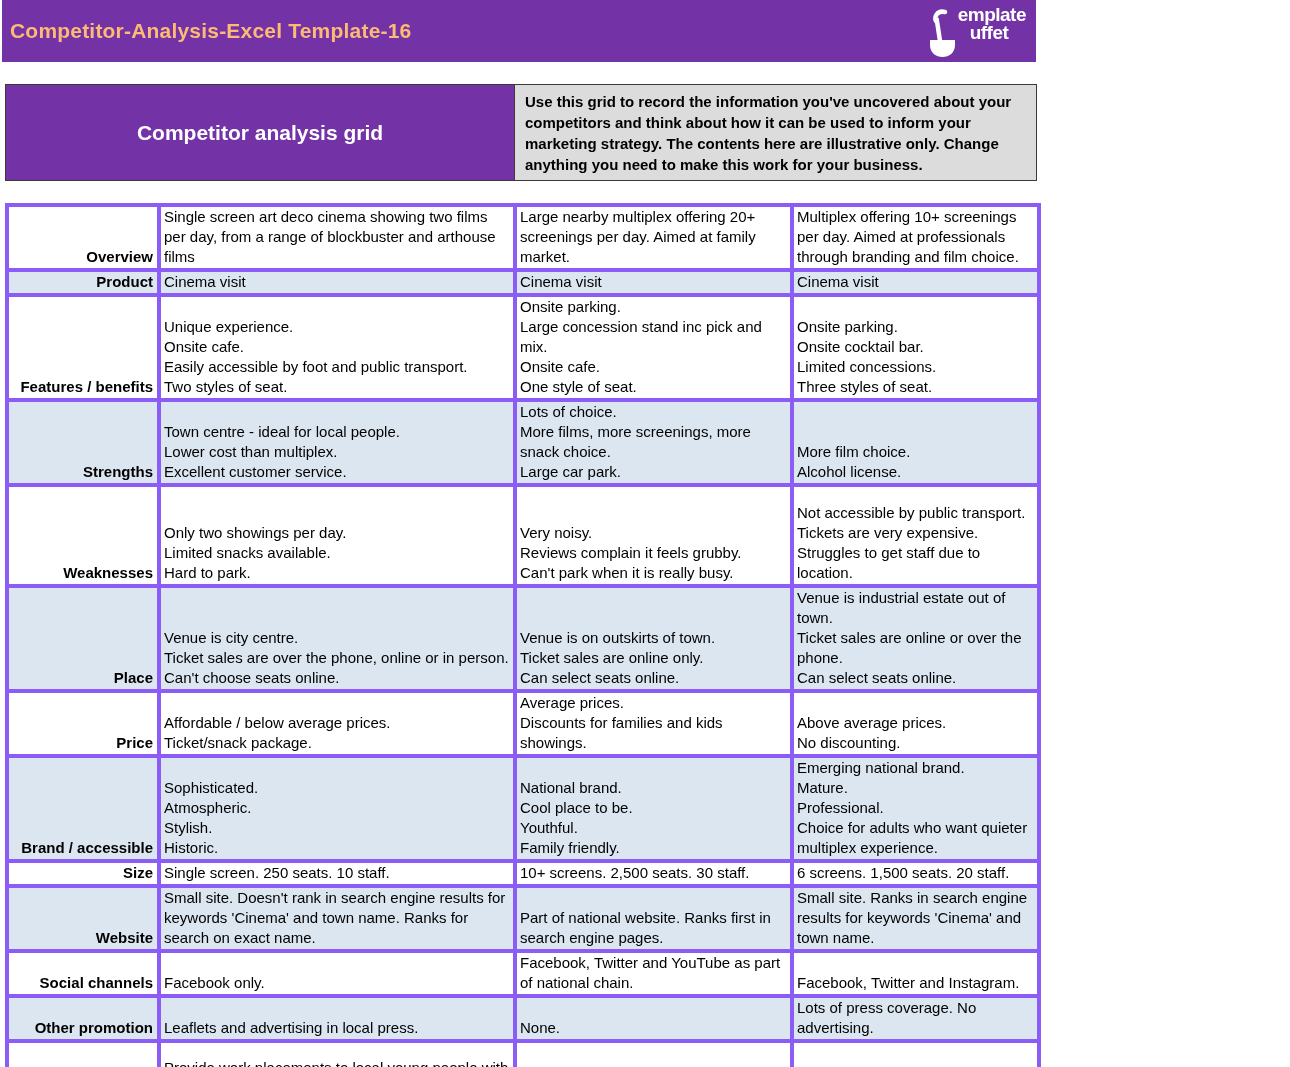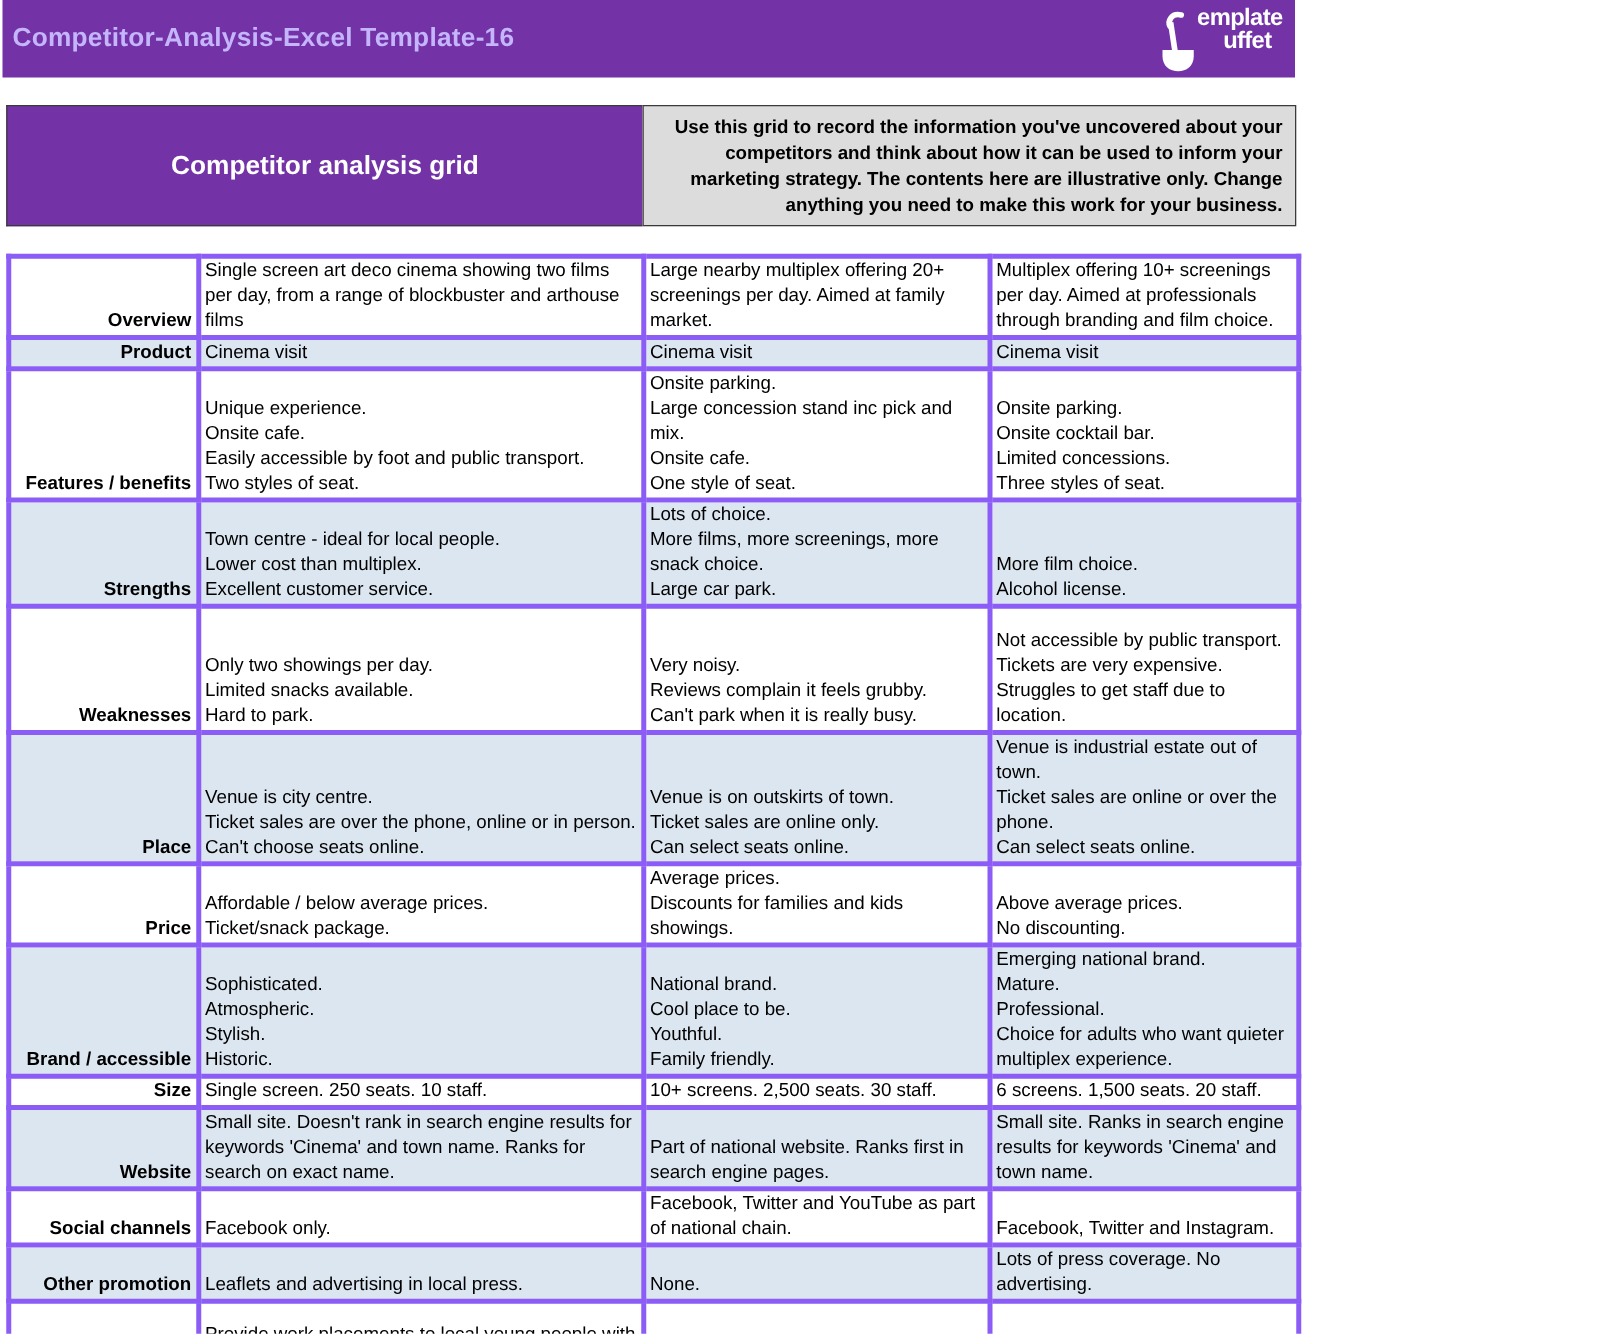--- a/index.html
+++ b/index.html
@@ -7,40 +7,40 @@
     width:1290px;height:1067px;overflow:hidden;background:#ffffff;
     font-family:"Liberation Sans",sans-serif;color:#000;
     position:relative;
   }
   
   .topbar{
     position:absolute;left:2px;top:0;width:1034px;height:62px;
     background:var(--purple);display:flex;align-items:center;
   }
   .topbar-title{
-    color:#c4b5fd;font-size:21px;font-weight:bold;padding-left:8px;letter-spacing:.2px;
+    color:#fdba74;font-size:21px;font-weight:bold;padding-left:8px;letter-spacing:.2px;
   }
   .logo{
     position:absolute;right:10px;top:6px;display:flex;align-items:flex-start;
   }
   .logo svg{margin-right:-6px;margin-top:2px;}
   .logo-text{color:#fff;font-weight:bold;font-size:19px;line-height:18px;letter-spacing:-0.5px;}
-  .logo-text .l2{margin-left:12px;text-align:center;}
+  .logo-text .l2{margin-left:12px;}
   
   .header-strip{
     position:absolute;left:5px;top:84px;width:1032px;height:97px;display:flex;
   }
   .grid-title-box{
     width:508px;background:var(--purple);border:1px solid #3a3a3a;border-right:none;
     display:flex;align-items:center;justify-content:center;
   }
   .grid-title{color:#fff;font-size:21px;font-weight:bold;}
   .instructions-box{
     flex:1;background:var(--gray);border:1px solid #3a3a3a;
-    padding:6px 10px 4px 10px;box-sizing:border-box;text-align:right;
+    padding:6px 10px 4px 10px;box-sizing:border-box;
   }
   .instructions{font-size:15px;font-weight:bold;line-height:21px;color:#000;}
   
   table.grid{
     position:absolute;left:5px;top:203px;width:1032px;
     border-collapse:collapse;table-layout:fixed;
   }
   table.grid td{
     border:4px solid #8b5cf6;vertical-align:bottom;
     font-size:15px;line-height:20px;

